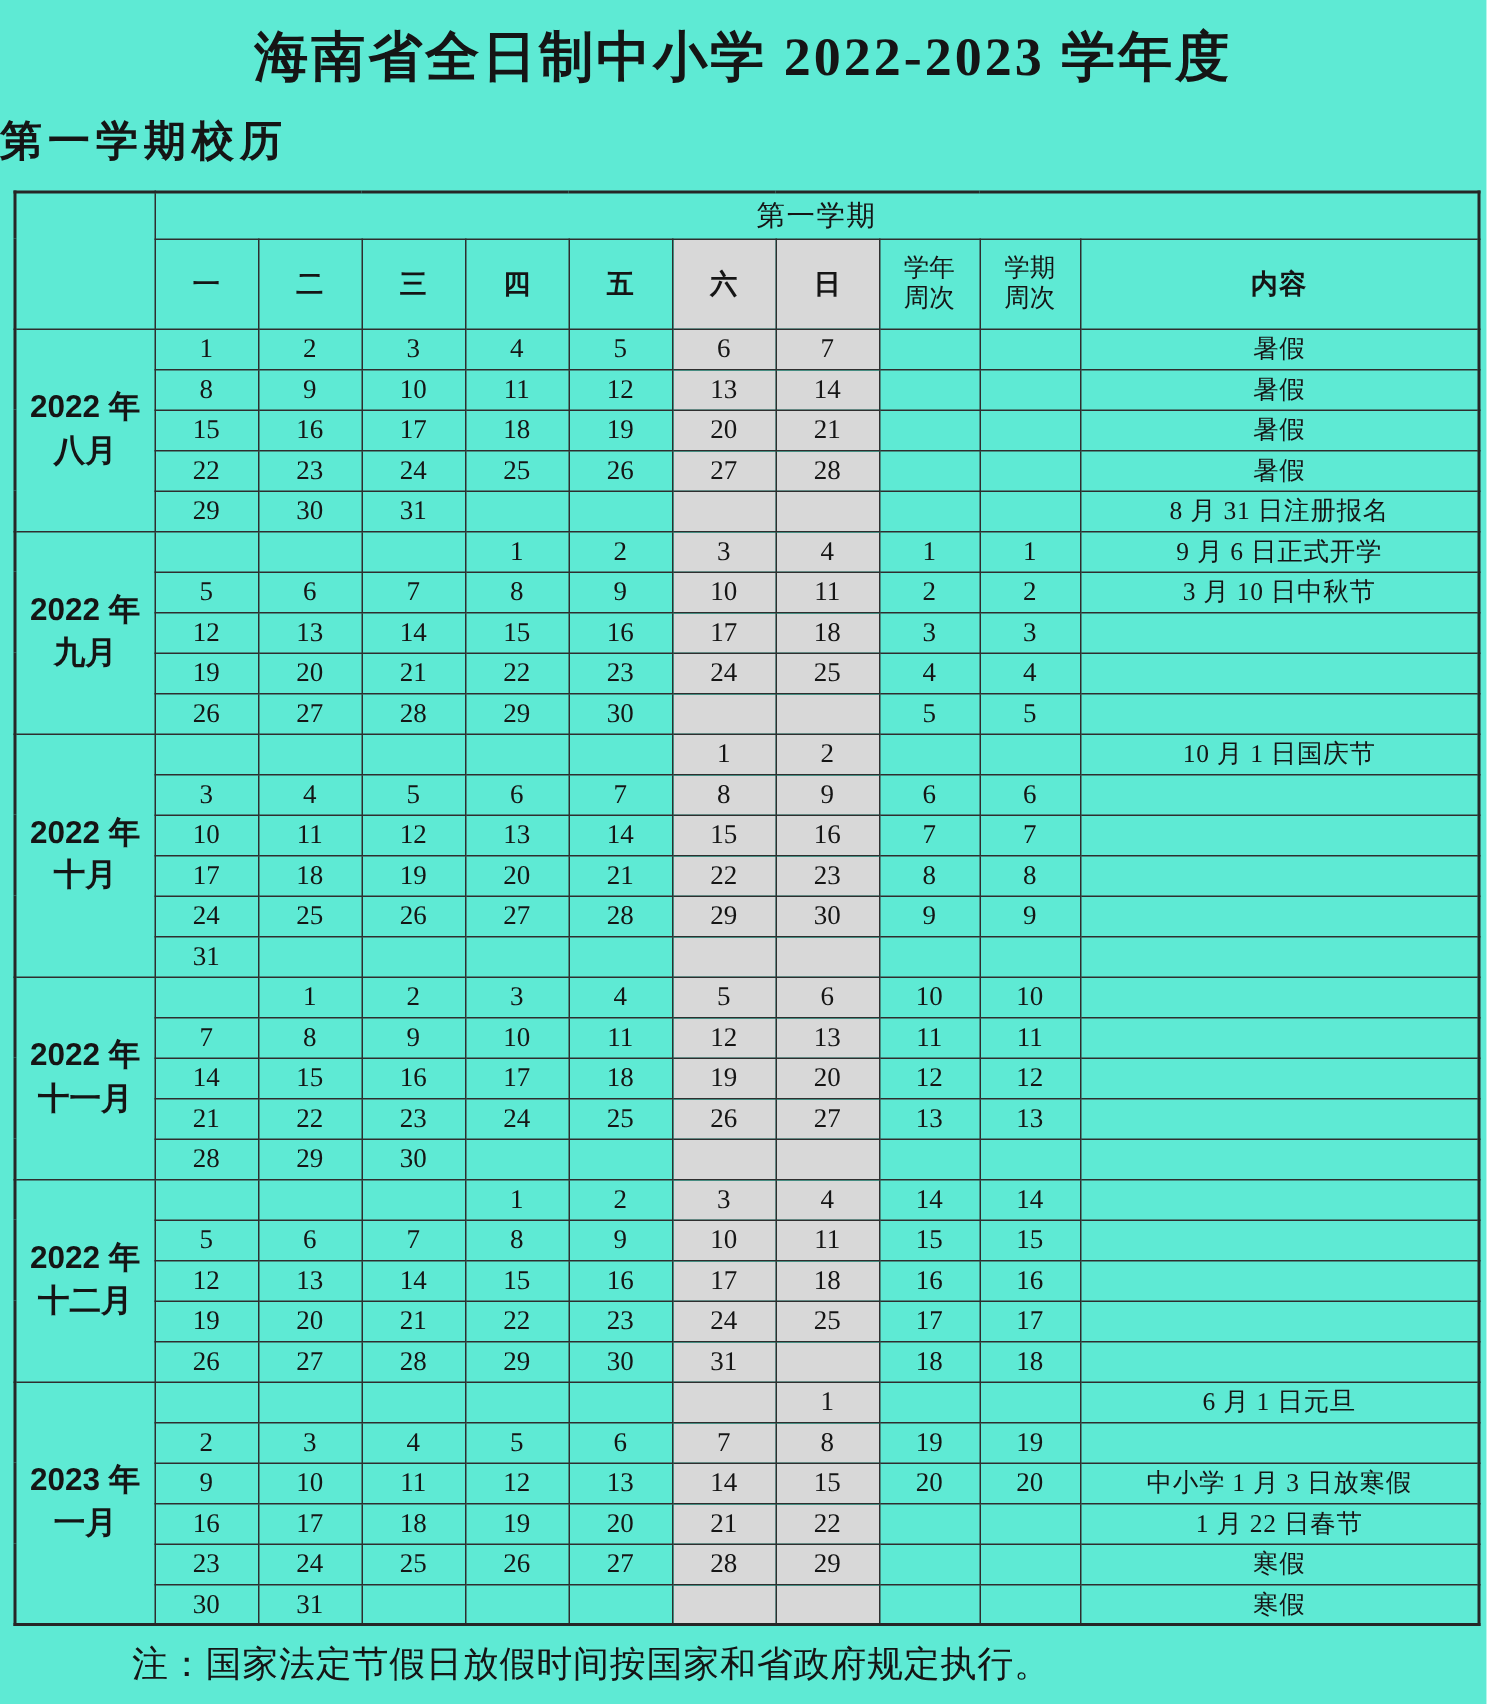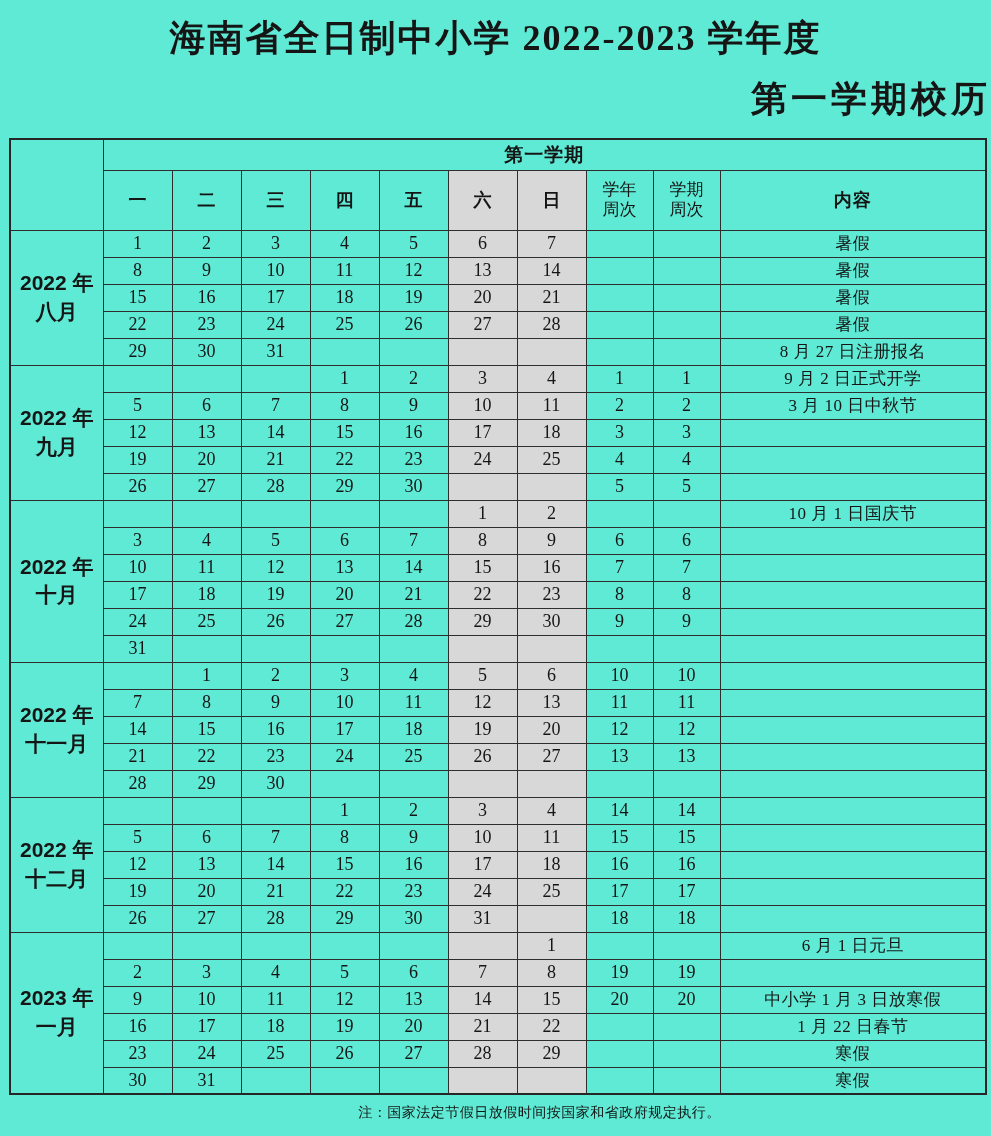--- a/index.html
+++ b/index.html
@@ -19,22 +19,22 @@
   .title1 {
     margin: 14px 0 0 0;
     text-align: center;
     font-size: 36px;
     font-weight: bold;
     letter-spacing: 2px;
     font-family: "Liberation Serif", serif;
   }
   .title2 {
     margin: 12px 0 14px 0;
-    text-align: right;
-    font-size: 36px;
+    text-align: left;
+    font-size: 28px;
     font-weight: bold;
     letter-spacing: 4px;
     font-family: "Liberation Serif", serif;
   }
   table.calendar {
     border-collapse: collapse;
     table-layout: fixed;
     margin-left: 9px;
     width: 976px;
     border: 2px solid #262626;
@@ -44,21 +44,21 @@
     text-align: center;
     vertical-align: middle;
     padding: 0;
     overflow: hidden;
     white-space: nowrap;
   }
   .semester-row { height: 31px; }
   .semester-header {
     font-family: "Liberation Sans", sans-serif;
     font-size: 19px;
-    font-weight: bold;
+    font-weight: normal;
     letter-spacing: 1px;
   }
   .weekday-row { height: 60px; }
   .weekday-cell {
     font-family: "Liberation Sans", sans-serif;
     font-size: 18px;
     font-weight: bold;
   }
   .two-line-header {
     font-family: "Liberation Sans", sans-serif;
@@ -91,24 +91,23 @@
   .month-cell {
     font-family: "Liberation Sans", sans-serif;
     font-size: 21px;
     font-weight: bold;
     line-height: 1.35;
   }
   .weekend { background: #d8d8d8; }
   .sec-top { border-top: 2px solid #262626; }
   .note {
     margin: 9px 0 0 88px;
-    font-size: 14px;
+    font-size: 24px;
     font-family: "Liberation Serif", serif;
     letter-spacing: 0.5px;
-    text-align: center;
   }
 </style>
 </head>
 <body>
 
 <div class="page">
   <h1 class="title1">海南省全日制中小学 2022-2023 学年度</h1>
   <h2 class="title2">第一学期校历</h2>
 
   <table class="calendar">
@@ -205,37 +204,37 @@
         <tr>
           <td class="day-cell">29</td>
           <td class="day-cell">30</td>
           <td class="day-cell">31</td>
           <td class="day-cell"></td>
           <td class="day-cell"></td>
           <td class="day-cell weekend"></td>
           <td class="day-cell weekend"></td>
           <td class="week-cell"></td>
           <td class="week-cell"></td>
-          <td class="content-cell">8 月 27 日注册报名</td>
+          <td class="content-cell">8 月 31 日注册报名</td>
         </tr>
         <tr>
           <td rowspan="5" class="month-cell sec-top">
             <div>2022 年</div>
             <div>九月</div>
           </td>
           <td class="day-cell sec-top"></td>
           <td class="day-cell sec-top"></td>
           <td class="day-cell sec-top"></td>
           <td class="day-cell sec-top">1</td>
           <td class="day-cell sec-top">2</td>
           <td class="day-cell weekend sec-top">3</td>
           <td class="day-cell weekend sec-top">4</td>
           <td class="week-cell sec-top">1</td>
           <td class="week-cell sec-top">1</td>
-          <td class="content-cell sec-top">9 月 2 日正式开学</td>
+          <td class="content-cell sec-top">9 月 6 日正式开学</td>
         </tr>
         <tr>
           <td class="day-cell">5</td>
           <td class="day-cell">6</td>
           <td class="day-cell">7</td>
           <td class="day-cell">8</td>
           <td class="day-cell">9</td>
           <td class="day-cell weekend">10</td>
           <td class="day-cell weekend">11</td>
           <td class="week-cell">2</td>

